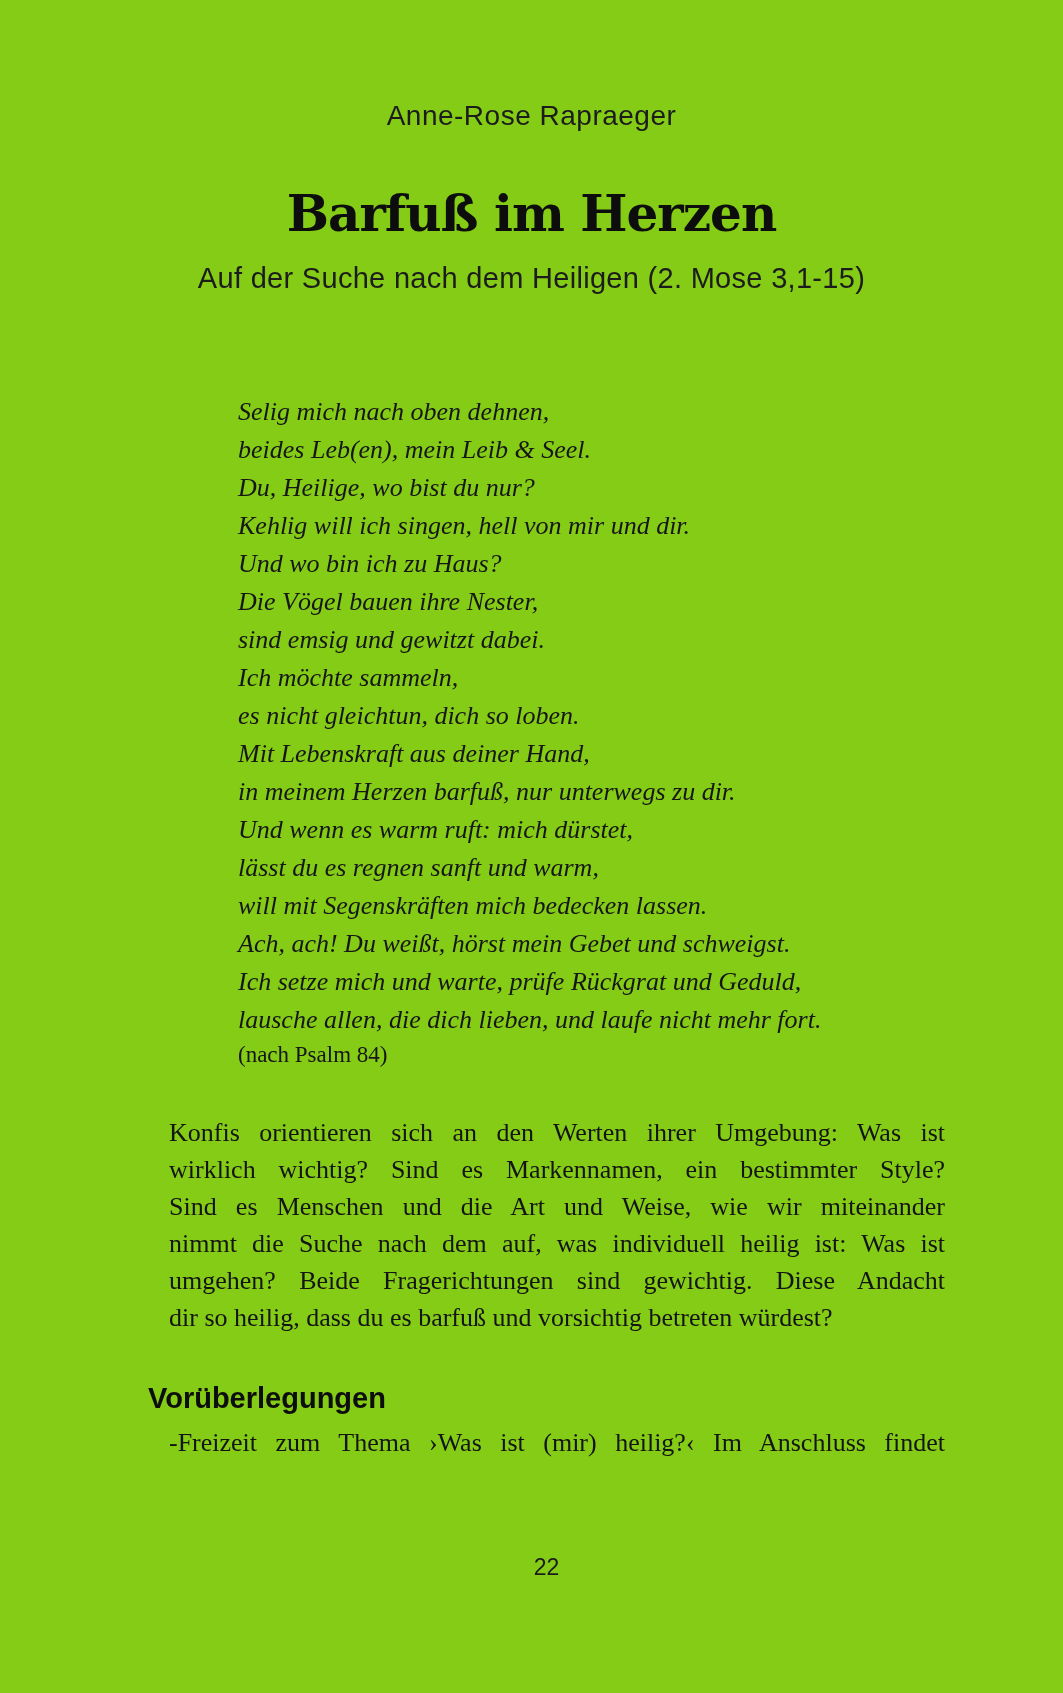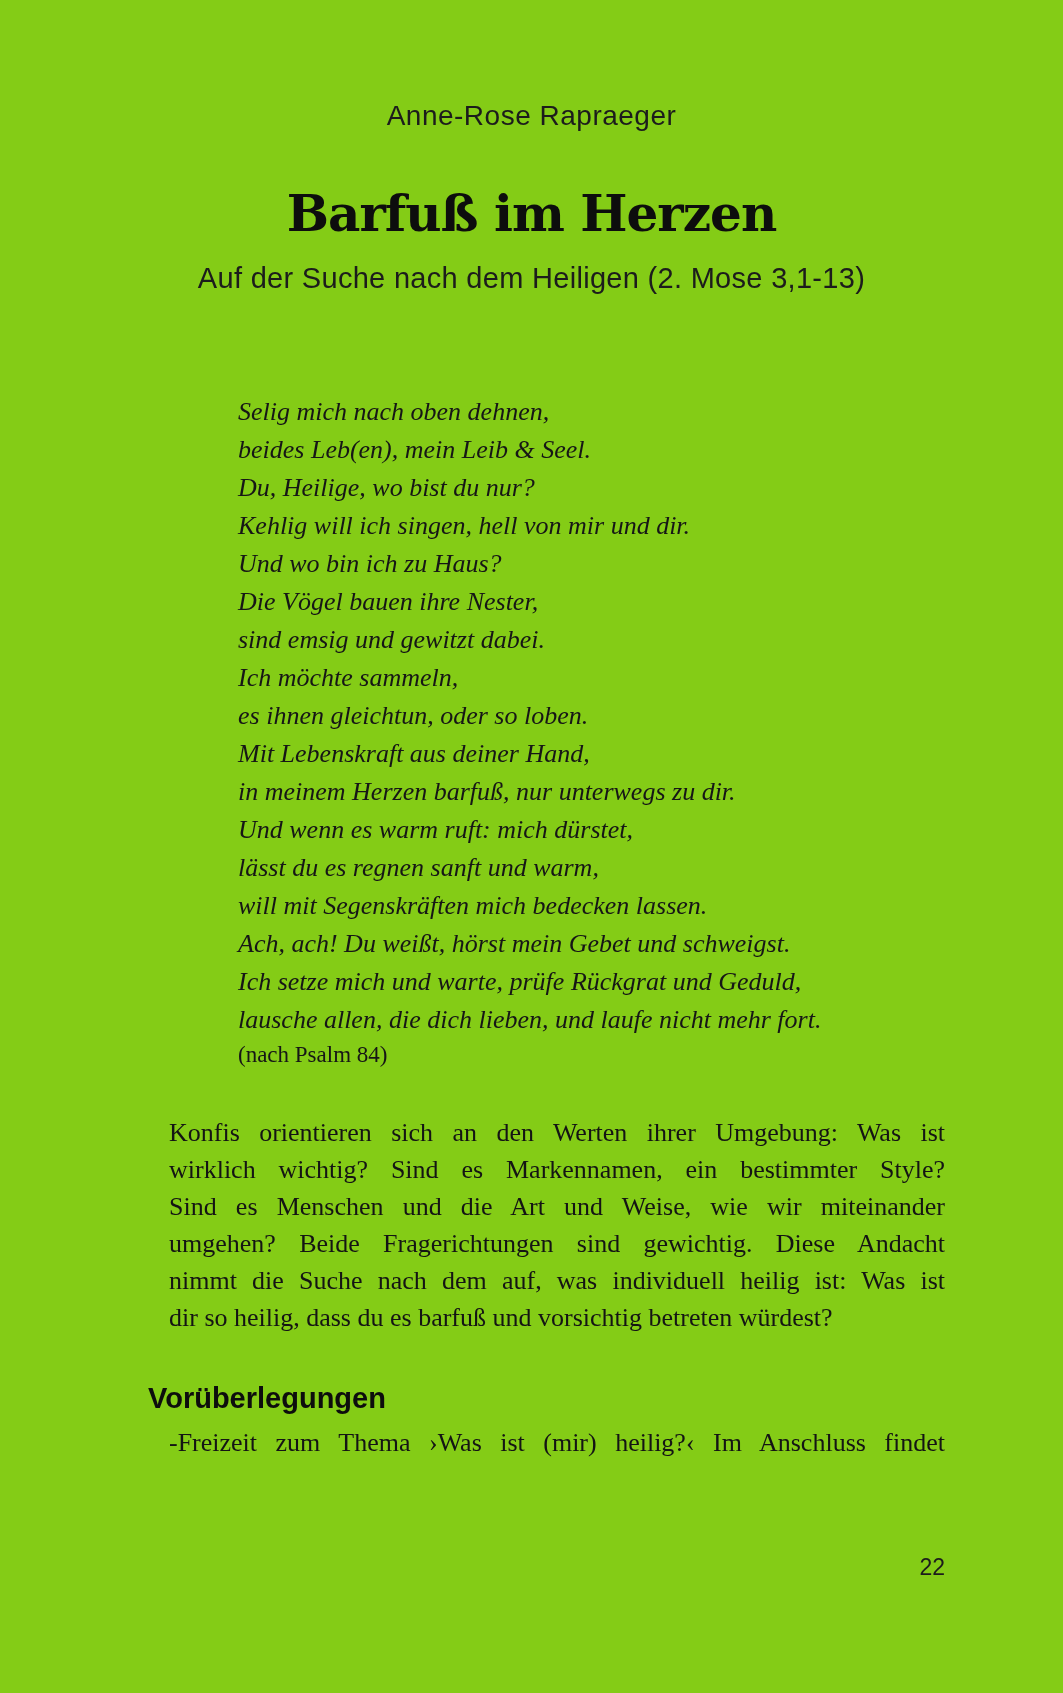--- a/index.html
+++ b/index.html
@@ -80,65 +80,65 @@
     position: absolute;
     top: 1382px; left: 148px; width: 797px;
     font-family: "Liberation Sans", sans-serif;
     font-size: 29px;
     font-weight: 700;
     color: #0d0d0d;
   }
   .page-number {
     position: absolute;
     top: 1554px; left: 148px; width: 797px;
-    text-align: right;
+    text-align: center;
     font-family: "Liberation Sans", sans-serif;
     font-size: 23px;
     color: #1c1c1c;
   }
 </style>
 </head>
 <body>
 
 <div class="page">
 
   <div class="author">Anne-Rose Rapraeger</div>
 
   <h1 class="title">Barfuß im Herzen</h1>
 
-  <div class="subtitle">Auf der Suche nach dem Heiligen (2. Mose 3,1-13)</div>
+  <div class="subtitle">Auf der Suche nach dem Heiligen (2. Mose 3,1-15)</div>
 
   <div class="poem">
     <div class="poem-line">Selig mich nach oben dehnen,</div>
     <div class="poem-line">beides Leb(en), mein Leib &amp; Seel.</div>
     <div class="poem-line">Du, Heilige, wo bist du nur?</div>
     <div class="poem-line">Kehlig will ich singen, hell von mir und dir.</div>
     <div class="poem-line">Und wo bin ich zu Haus?</div>
     <div class="poem-line">Die Vögel bauen ihre Nester,</div>
     <div class="poem-line">sind emsig und gewitzt dabei.</div>
     <div class="poem-line">Ich möchte sammeln,</div>
-    <div class="poem-line">es ihnen gleichtun, oder so loben.</div>
+    <div class="poem-line">es nicht gleichtun, dich so loben.</div>
     <div class="poem-line">Mit Lebenskraft aus deiner Hand,</div>
     <div class="poem-line">in meinem Herzen barfuß, nur unterwegs zu dir.</div>
     <div class="poem-line">Und wenn es warm ruft: mich dürstet,</div>
     <div class="poem-line">lässt du es regnen sanft und warm,</div>
     <div class="poem-line">will mit Segenskräften mich bedecken lassen.</div>
     <div class="poem-line">Ach, ach! Du weißt, hörst mein Gebet und schweigst.</div>
     <div class="poem-line">Ich setze mich und warte, prüfe Rückgrat und Geduld,</div>
     <div class="poem-line">lausche allen, die dich lieben, und laufe nicht mehr fort.</div>
   </div>
 
   <div class="psalm-note">(nach Psalm 84)</div>
 
   <div class="body-block para1">
     <div class="jline">Konfis orientieren sich an den Werten ihrer Umgebung: Was ist</div>
     <div class="jline">wirklich wichtig? Sind es Markennamen, ein bestimmter Style?</div>
     <div class="jline">Sind es Menschen und die Art und Weise, wie wir miteinander</div>
+    <div class="jline">nimmt die Suche nach dem auf, was individuell heilig ist: Was ist</div>
     <div class="jline">umgehen? Beide Fragerichtungen sind gewichtig. Diese Andacht</div>
-    <div class="jline">nimmt die Suche nach dem auf, was individuell heilig ist: Was ist</div>
     <div class="jline last">dir so heilig, dass du es barfuß und vorsichtig betreten würdest?</div>
   </div>
 
   <h2 class="section-heading">Vorüberlegungen</h2>
 
   <div class="body-block para2">
     <div class="jline">-Freizeit zum Thema ›Was ist (mir) heilig?‹ Im Anschluss findet</div>
   </div>
 
   <div class="page-number">22</div>

